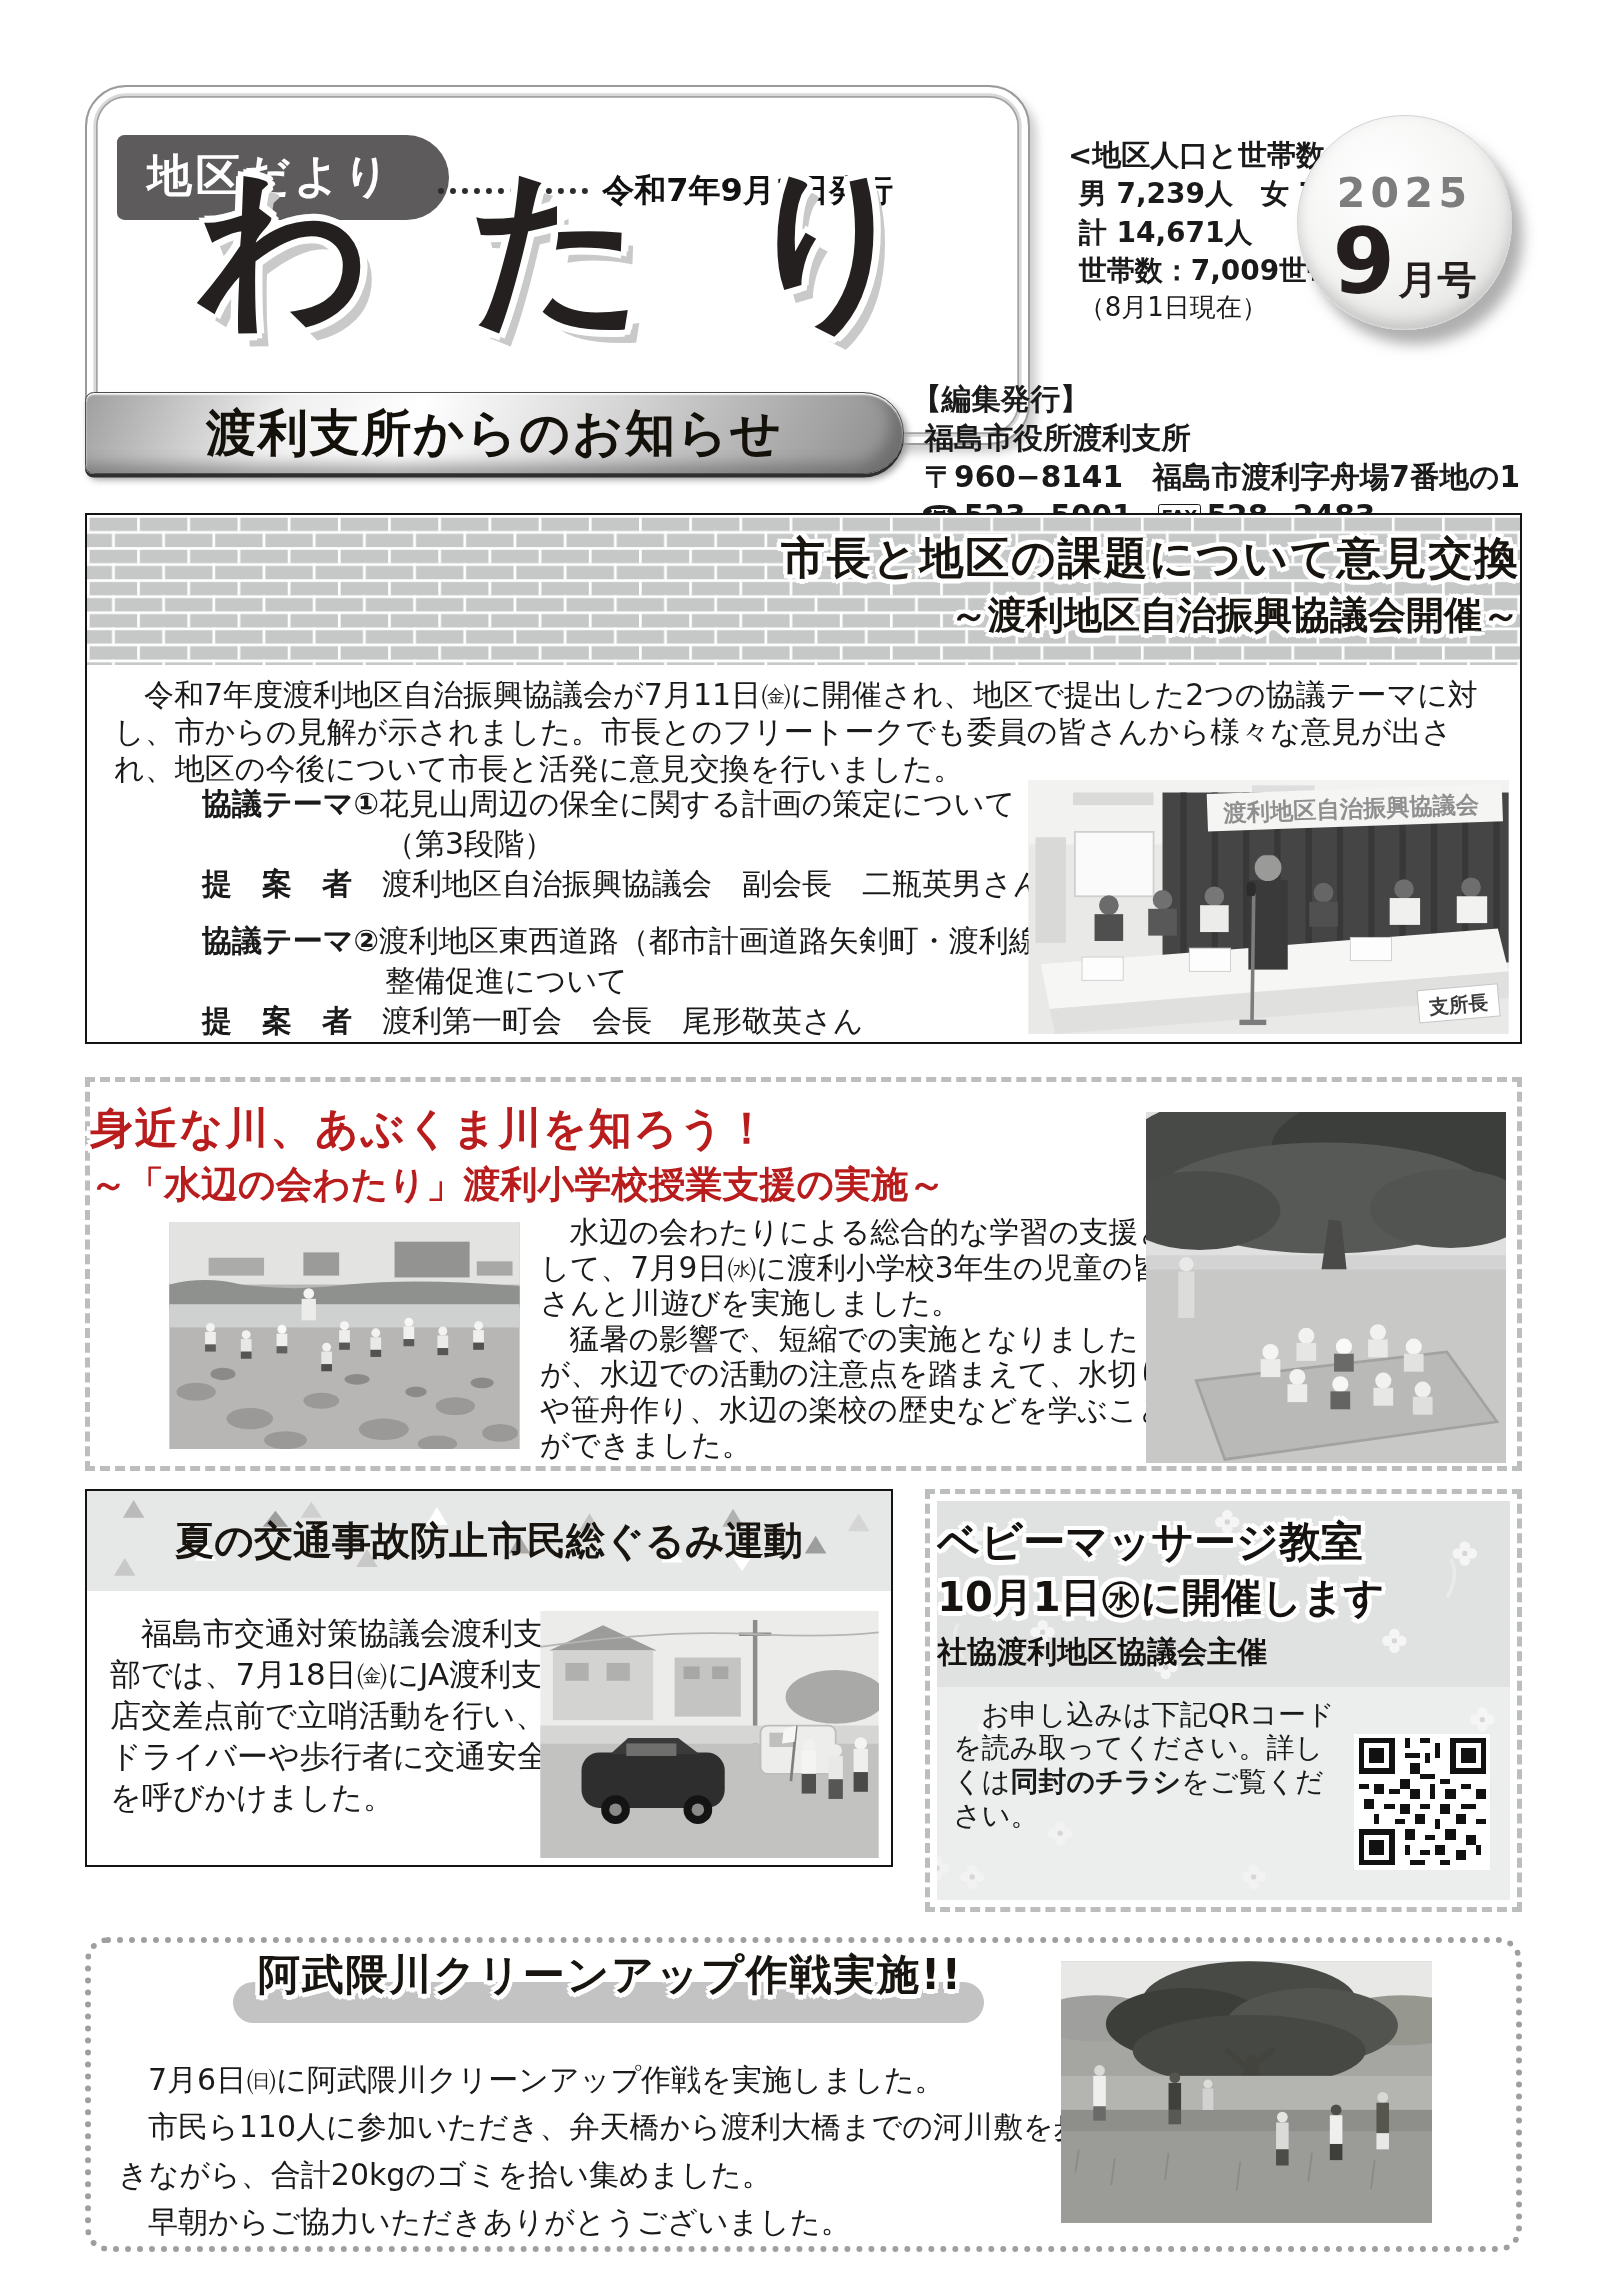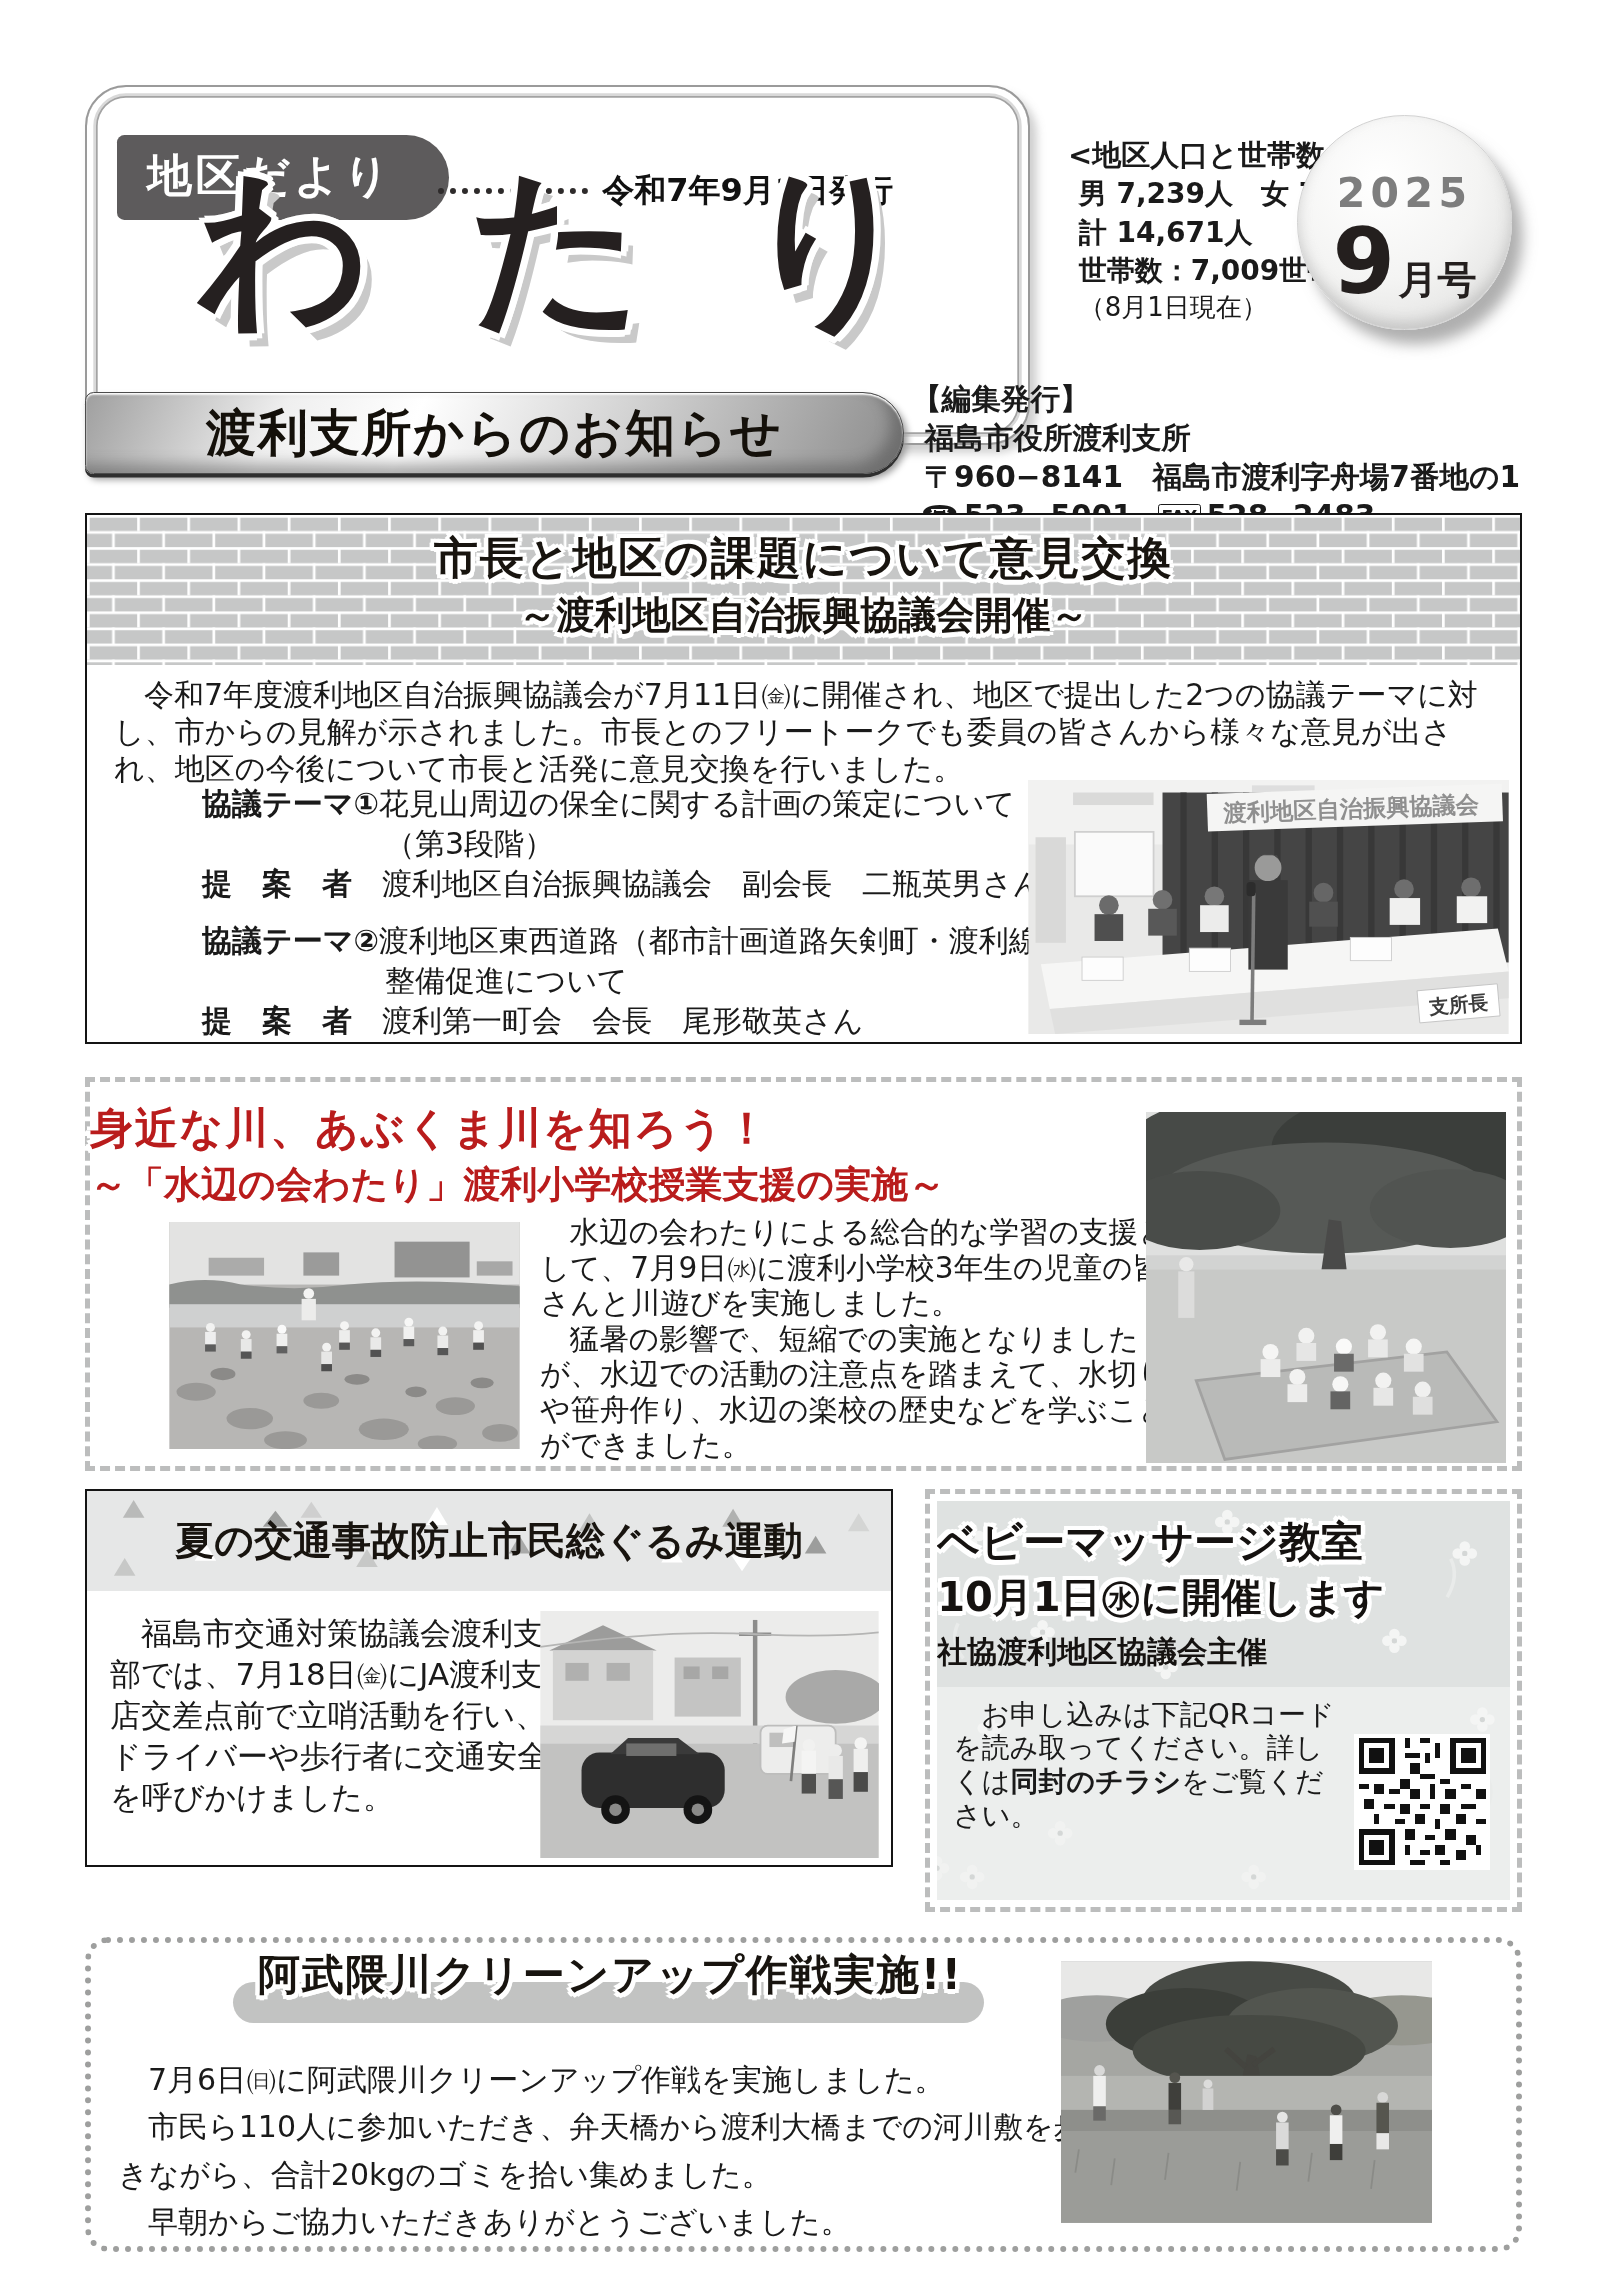--- a/index.html
+++ b/index.html
@@ -72,21 +72,21 @@
   .article { position:absolute; background:#fff; }
   .outlined {
     text-shadow:
       -3.6px -3.6px 0 #fff, 3.6px -3.6px 0 #fff, -3.6px 3.6px 0 #fff, 3.6px 3.6px 0 #fff,
       -4.5px 0 0 #fff, 4.5px 0 0 #fff, 0 -4.5px 0 #fff, 0 4.5px 0 #fff;
   }
   
   .a1 { left:85px; top:513px; width:1437px; height:531px; border:2.7px solid #141414; }
   .brick-header { position:relative; height:150px; overflow:hidden; }
   .brick-header .pattern { position:absolute; inset:0; width:100%; height:100%; }
-  .bh-titles { position:relative; text-align:center; padding-top:14.3px; color:#18140f; }
+  .bh-titles { position:relative; text-align:right; padding-top:14.3px; color:#18140f; }
   .bh-title { font-size:44px; font-weight:900; letter-spacing:1.8px; }
   .bh-sub { font-size:38px; font-weight:900; margin-top:1.8px; }
   .a1-body { padding:10.7px 27px 0; font-size:30px; line-height:1.24; }
   .themes { position:absolute; left:115px; top:269px; width:913px; font-size:30px; line-height:1.34; }
   .tl-label { font-weight:800; }
   .theme-note { margin-left:183px; }
   .proposer { display:flex; gap:30px; }
   .theme-gap { height:16px; }
   .a1-photo { position:absolute; right:10.7px; top:265px; width:481px; height:254px; }
   

